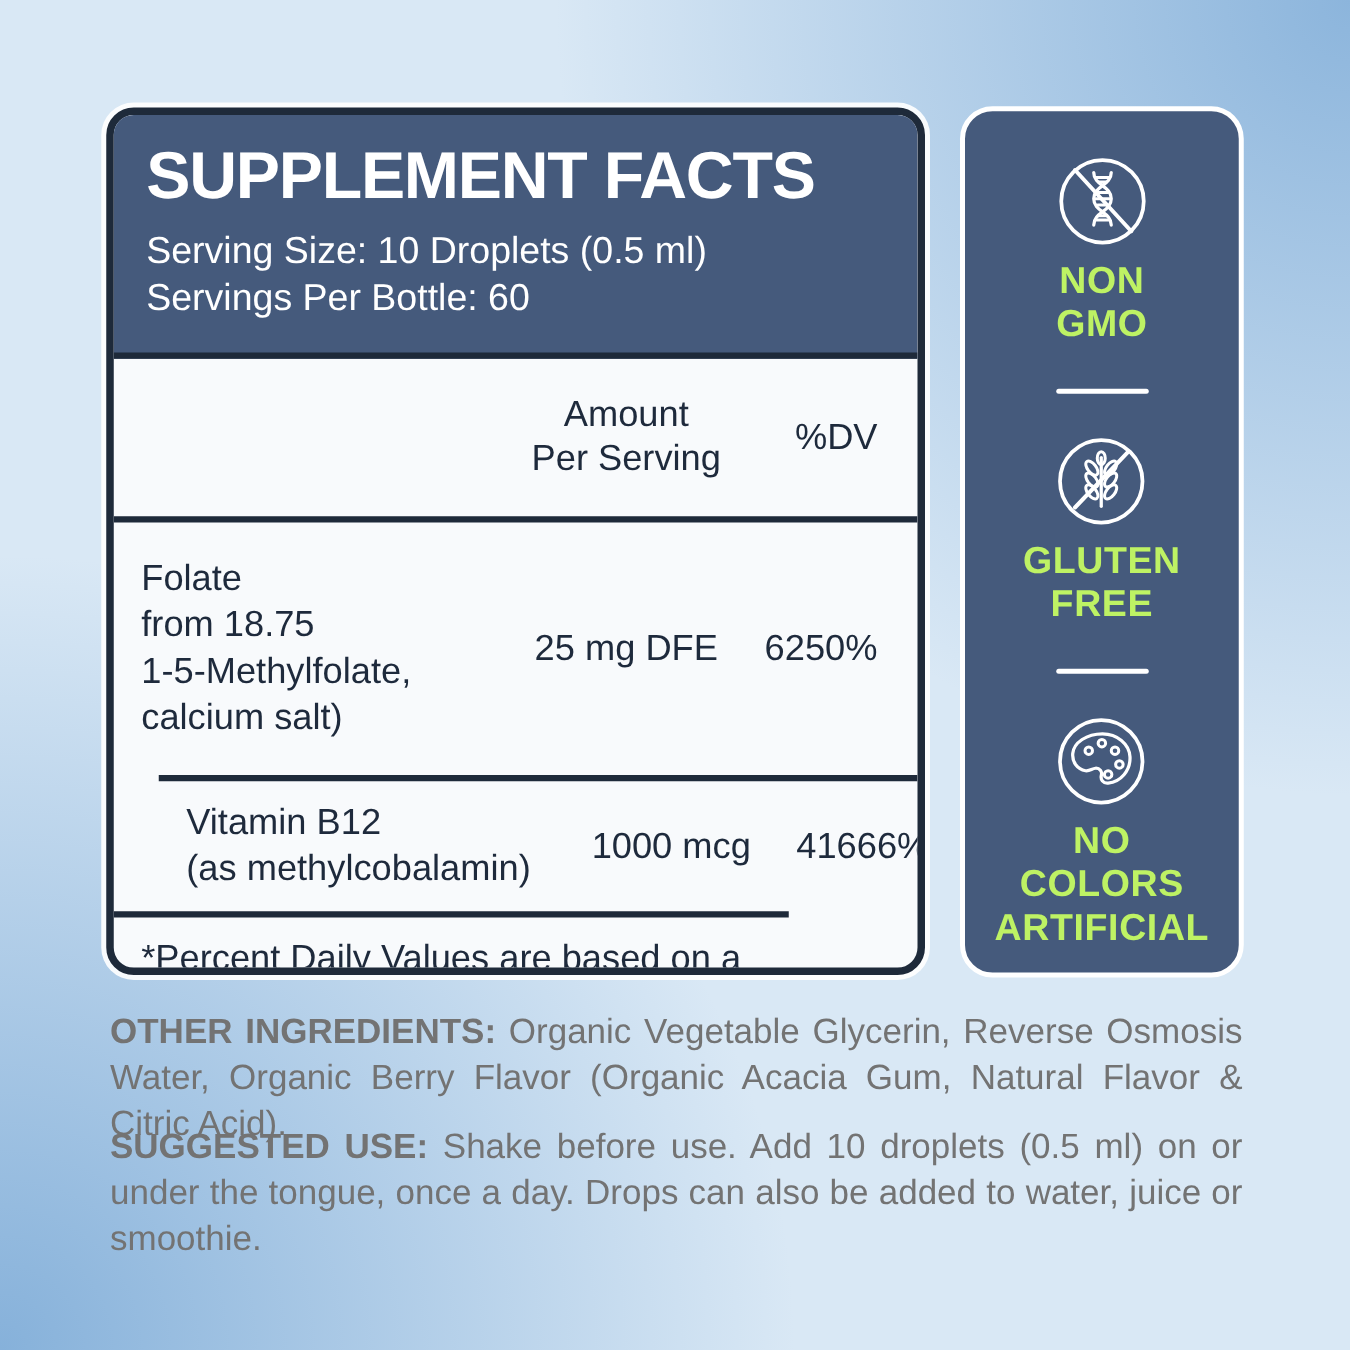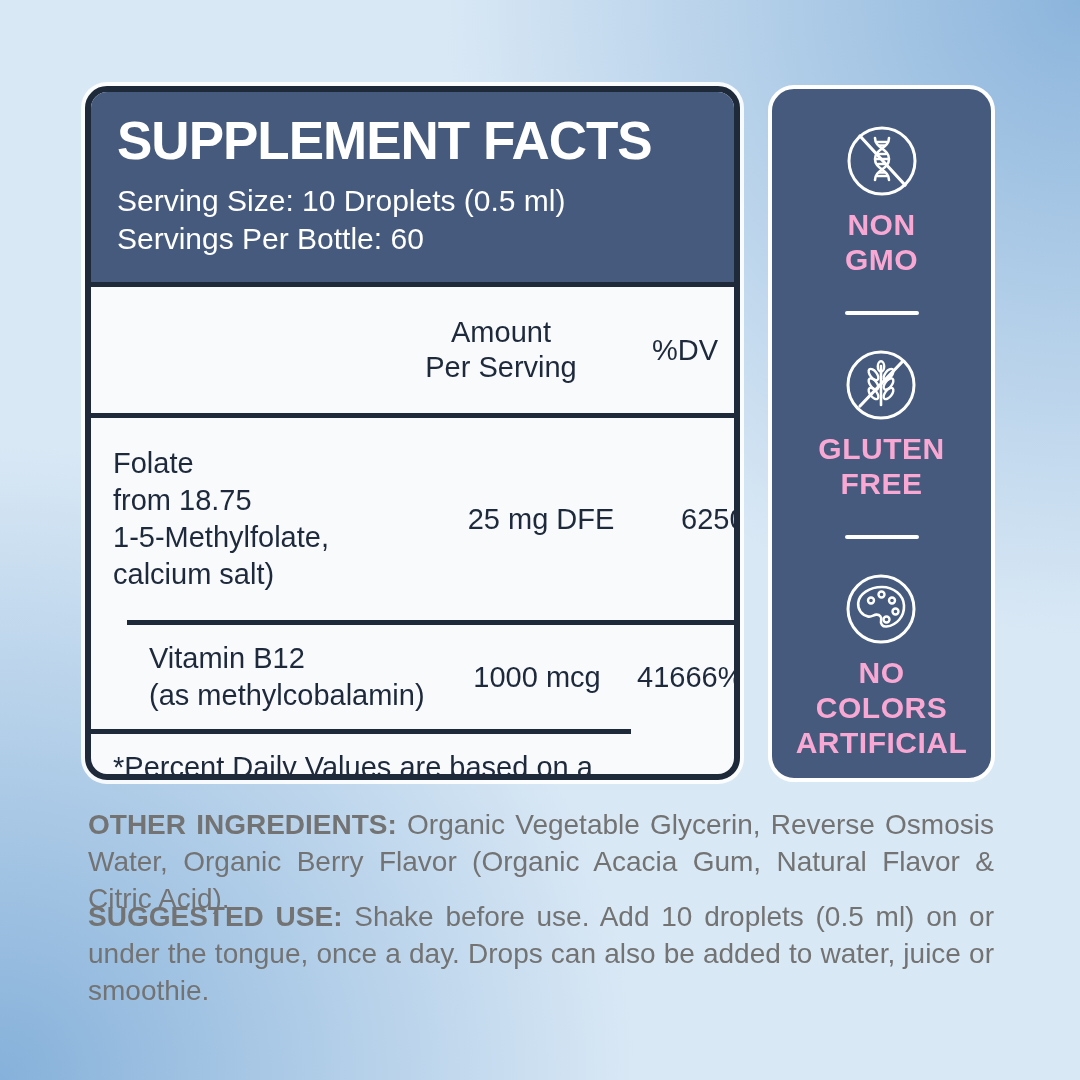--- a/index.html
+++ b/index.html
@@ -34,43 +34,43 @@
 
   .trow{
     display:grid;grid-template-columns:310px 200px 1fr;
     color:#1E2A3C;flex:0 0 auto;box-sizing:border-box;
   }
   .trow .cell{display:flex;align-items:center;}
   .cell.name{padding-left:22px;flex-direction:column;align-items:flex-start;justify-content:center;}
   .cell.name .nline{font-size:29px;line-height:37px;}
   .cell.amount{justify-content:center;text-align:center;font-size:29px;flex-direction:column;}
   .cell.amount .hline{font-size:29px;line-height:35px;}
-  .cell.dv{justify-content:flex-end;padding-right:16px;font-size:29px;}
+  .cell.dv{justify-content:flex-end;padding-right:32px;font-size:29px;}
   .thead{height:126px;}
   .row-sep{border-top:5px solid #1E2A3A;}
-  .row-folate{height:207px;gap:40px;}
+  .row-folate{height:207px;}
   .row-b12{height:109px;margin-left:36px;}
   .footnote{
     border-top:5px solid #1E2A3A;flex:1 1 auto;
     padding:14px 22px 0 22px;color:#1E2A3C;
     font-size:29px;line-height:38px;max-width:540px;box-sizing:border-box;
   }
 
   
   .badges-panel{
     position:absolute;left:768px;top:85px;width:227px;height:697px;
     box-sizing:border-box;background:#455A7C;border:4px solid #FFFFFF;
     border-radius:26px;display:flex;flex-direction:column;align-items:center;
     padding-top:34px;
   }
   .badge{display:flex;flex-direction:column;align-items:center;}
   .badge svg{display:block;}
   .badge-label{margin-top:8px;text-align:center;}
   .badge-label div{
-    color:#f9a8d4;font-size:30px;font-weight:bold;line-height:35px;letter-spacing:0.5px;
+    color:#bef264;font-size:30px;font-weight:bold;line-height:35px;letter-spacing:0.5px;
   }
   .divider{
     width:74px;height:4px;background:#FFFFFF;border-radius:2px;
     margin:34px 0 32px 0;flex:0 0 auto;
   }
 
   
   .para{
     position:absolute;left:88px;width:906px;margin:0;
     color:#737373;font-size:28px;line-height:37px;text-align:justify;

